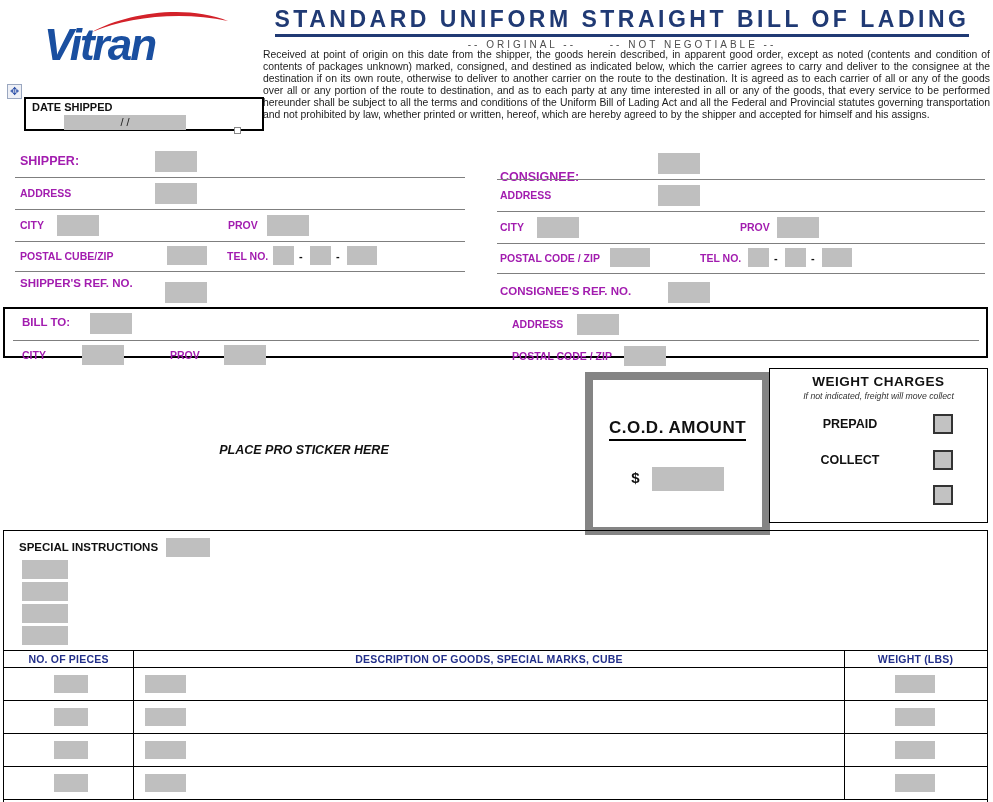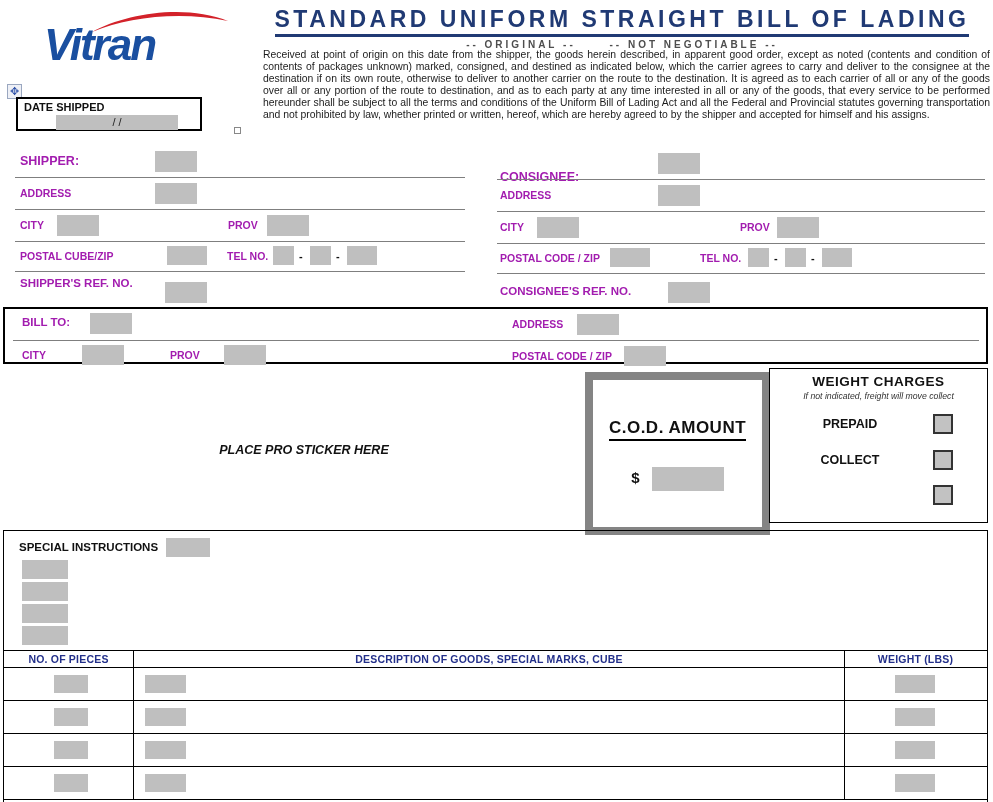--- a/index.html
+++ b/index.html
@@ -17,51 +17,51 @@
     position:absolute; left:2px; top:12px;
     font-size:44px; font-weight:bold; font-style:italic;
     color:#1a4fa0; letter-spacing:-2px;
   }
   .title-block { left:255px; top:6px; width:734px; text-align:center; }
   .doc-title {
     display:inline-block; font-size:23px; font-weight:bold; color:#203a74;
     letter-spacing:3.5px; border-bottom:3px solid #203a74; padding-bottom:1px;
     white-space:nowrap;
   }
-  .doc-subtitle { margin-top:2px; font-size:10px; font-weight:bold; color:#4d4d4d; letter-spacing:3px; }
+  .doc-subtitle { margin-top:2px; font-size:10px; font-weight:normal; color:#4d4d4d; letter-spacing:3px; }
   .doc-subtitle span { margin:0 14px; }
   .legal {
     left:263px; top:49px; width:727px; font-size:10.4px; line-height:12.1px;
     color:#1c1c1c; text-align:justify;
   }
 
   
   .move-handle {
     left:7px; top:84px; width:15px; height:15px; border:1px solid #9aa7c0;
     background:#eef0f6; color:#3355aa; font-size:11px; line-height:13px;
     text-align:center;
   }
-  .date-box { left:16px; top:97px; width:186px; height:34px; border:2px solid #000; }
+  .date-box { left:24px; top:97px; width:240px; height:34px; border:2px solid #000; }
   .date-label { position:absolute; left:6px; top:2px; font-size:11px; font-weight:bold; }
   .date-field {
     position:absolute; left:38px; top:16px; width:122px; height:15px;
     background:#bfbfbf; font-size:11px; text-align:center; line-height:15px; color:#222;
   }
   .resize-handle { left:234px; top:127px; width:7px; height:7px; background:#fff; border:1px solid #888; }
 
   .gfield { background:#bfbfbf; }
   .hl { position:absolute; height:1px; background:#7f7f7f; }
 
   .lab { position:absolute; font-weight:bold; font-size:10.5px; color:#a21caf; white-space:nowrap; }
   .lab-big { font-size:12.5px; }
   .lab-med { font-size:11.5px; }
   .dash { position:absolute; font-size:11px; font-weight:bold; }
 
   
-  .billto-box { left:3px; top:307px; width:985px; height:57px; border:2px solid #000; }
+  .billto-box { left:3px; top:307px; width:985px; height:51px; border:2px solid #000; }
 
   
   .pro-sticker {
     left:164px; top:443px; width:280px; text-align:center;
     font-size:12.5px; font-weight:bold; font-style:italic;
   }
   .cod-box { left:585px; top:372px; width:185px; height:163px; border:8px solid #848484; background:#fff; text-align:center; }
   .cod-title {
     display:inline-block; margin-top:38px; font-size:17px; font-weight:bold;
     border-bottom:2px solid #000; padding-bottom:1px; letter-spacing:0.5px;

